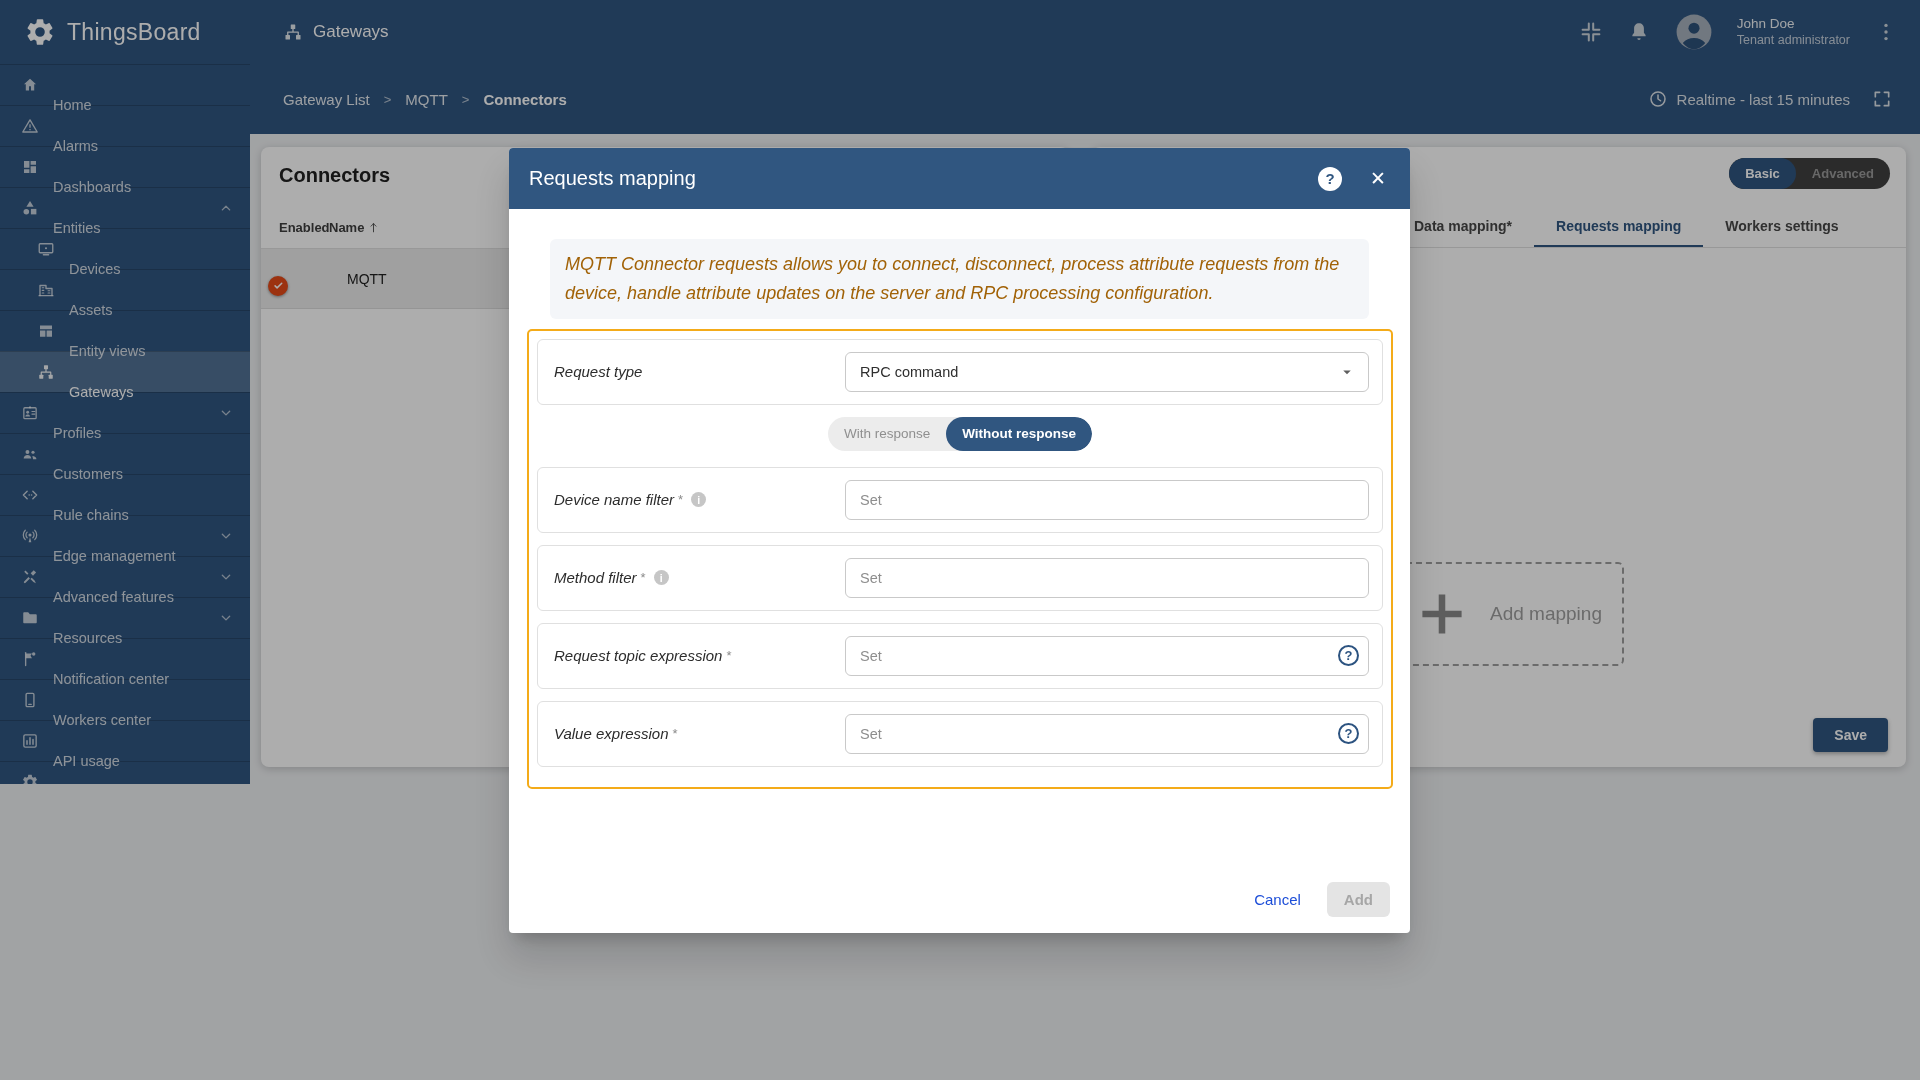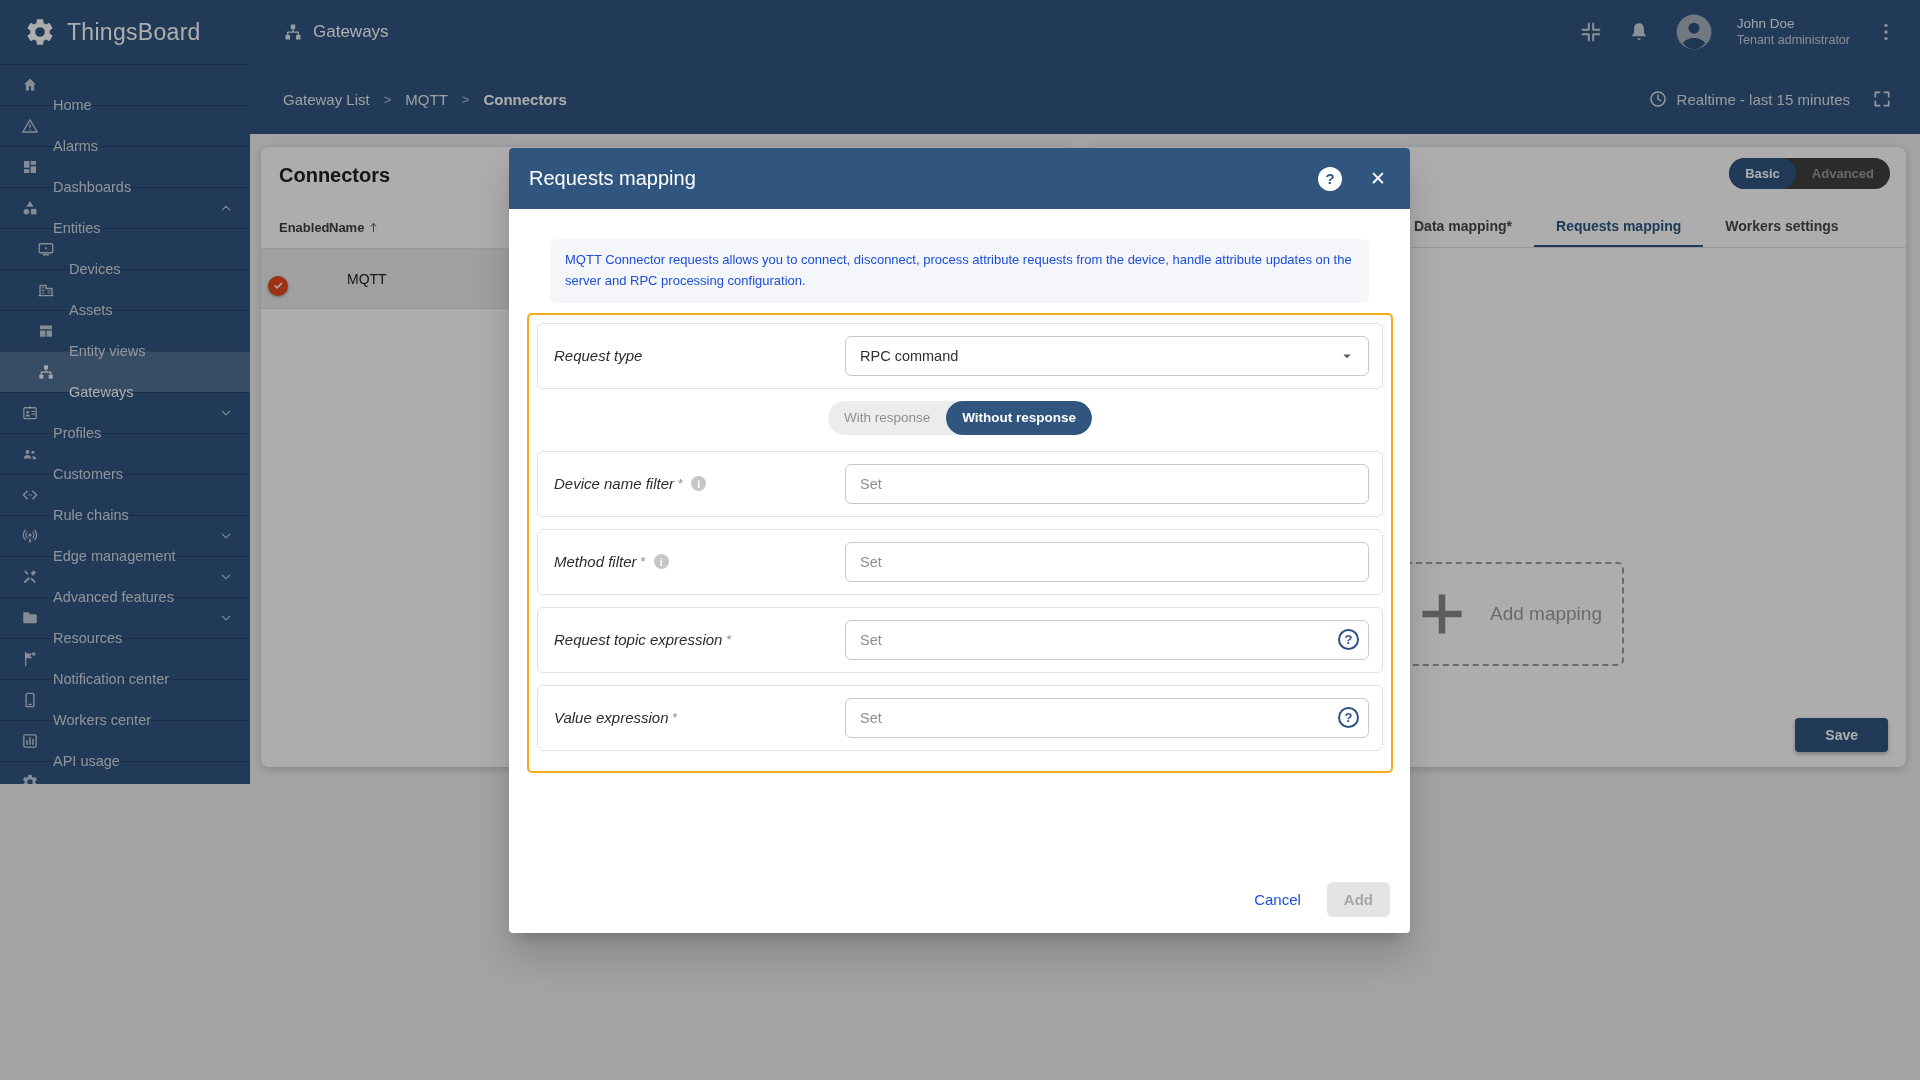--- a/index.html
+++ b/index.html
@@ -76,32 +76,32 @@
   .mode-toggle{position:absolute;top:11px;right:16px;display:flex;background:#404040;border-radius:16px;height:31px;align-items:center;font-size:13px;overflow:hidden;}
   .mode-opt{padding:0 16px;height:31px;display:flex;align-items:center;color:#9a9a9a;cursor:pointer;border-radius:16px;font-weight:600;}
   .mode-opt.active{background:var(--primary);color:#fff;}
   .tabbar{position:absolute;top:57px;left:0;right:0;height:44px;border-bottom:1px solid #e0e0e0;display:flex;padding-left:300px;}
   .tab{padding:0 22px;display:flex;align-items:center;font-size:14px;font-weight:700;color:#474747;cursor:pointer;}
   .tab.active{color:var(--primary);box-shadow:inset 0 -2px 0 var(--primary);}
   .add-mapping{position:absolute;left:308px;top:415px;width:224px;height:104px;border:2px dashed #9e9e9e;border-radius:6px;display:flex;align-items:center;gap:20px;padding-left:12px;cursor:pointer;}
   .add-plus{width:56px;height:56px;color:#8a8a8a;}
   .add-plus svg{width:56px;height:56px;}
   .add-mapping-label{font-size:19px;color:#9e9e9e;font-weight:500;}
-  .save-btn{position:absolute;right:18px;bottom:15px;background:var(--primary);color:#fff;border:none;border-radius:4px;font-size:14px;font-weight:600;padding:9px 30px;cursor:pointer;box-shadow:0 2px 4px rgba(0,0,0,.3);font-family:inherit;}
+  .save-btn{position:absolute;right:18px;bottom:15px;background:var(--primary);color:#fff;border:none;border-radius:4px;font-size:14px;font-weight:600;padding:9px 21px;cursor:pointer;box-shadow:0 2px 4px rgba(0,0,0,.3);font-family:inherit;}
 
   
   .backdrop{position:fixed;inset:0;background:rgba(0,0,0,0.32);z-index:50;}
   .modal{position:fixed;left:509px;top:148px;width:901px;height:785px;background:#fff;border-radius:4px;z-index:60;box-shadow:0 11px 15px -7px rgba(0,0,0,.2),0 24px 38px 3px rgba(0,0,0,.14);display:flex;flex-direction:column;}
   .modal-header{height:61px;background:var(--primary);border-radius:4px 4px 0 0;display:flex;align-items:center;padding:0 24px 0 20px;color:#fff;}
   .modal-title{font-size:20px;font-weight:500;}
   .modal-header-icons{margin-left:auto;display:flex;align-items:center;gap:28px;}
   .help-circle-filled{width:24px;height:24px;border-radius:50%;background:#fff;color:var(--primary);font-size:15px;font-weight:700;display:flex;align-items:center;justify-content:center;cursor:pointer;}
   .close-x{font-size:19px;color:#fff;cursor:pointer;line-height:1;}
   .modal-body{flex:1;display:flex;flex-direction:column;}
-  .modal-desc{margin:30px 41px 0 41px;background:#f4f6f9;border-radius:6px;padding:11px 15px;font-size:13px;line-height:1.6;color:#1d4ed8;}
+  .modal-desc{margin:30px 41px 0 41px;background:#f4f6f9;border-radius:6px;padding:11px 15px;font-size:18px;line-height:1.6;color:#a16207;font-style:italic;}
   .warn-section{margin:10px 17px 0 18px;border:2px solid var(--warning);border-radius:5px;padding:8px;}
   .field-card{border:1px solid #e0e0e0;border-radius:6px;height:66px;display:flex;align-items:center;padding:0 13px 0 16px;margin-bottom:12px;background:#fff;}
   .field-label-wrap{display:flex;align-items:center;}
   .field-label{font-size:15px;color:#2c2c2c;font-style:italic;}
   .req{font-size:13px;color:#8a8a8a;margin-left:4px;}
   .info-dot{width:15px;height:15px;border-radius:50%;background:#c6c6c6;color:#fff;font-size:10.5px;font-weight:700;display:flex;align-items:center;justify-content:center;margin-left:8px;}
   .field-control{margin-left:auto;width:524px;position:relative;}
   .tb-input{width:100%;height:40px;border:1px solid #c9c9c9;border-radius:6px;padding:0 40px 0 14px;font-size:14.5px;color:#2f2f2f;font-family:inherit;outline:none;background:#fff;}
   .tb-input::placeholder{color:#8e8e8e;opacity:1;}
   .help-circle-outline{position:absolute;right:10px;top:9px;width:21px;height:21px;border:2px solid #2c5380;border-radius:50%;color:#2c5380;font-size:13px;font-weight:700;display:flex;align-items:center;justify-content:center;cursor:pointer;background:#fff;}

